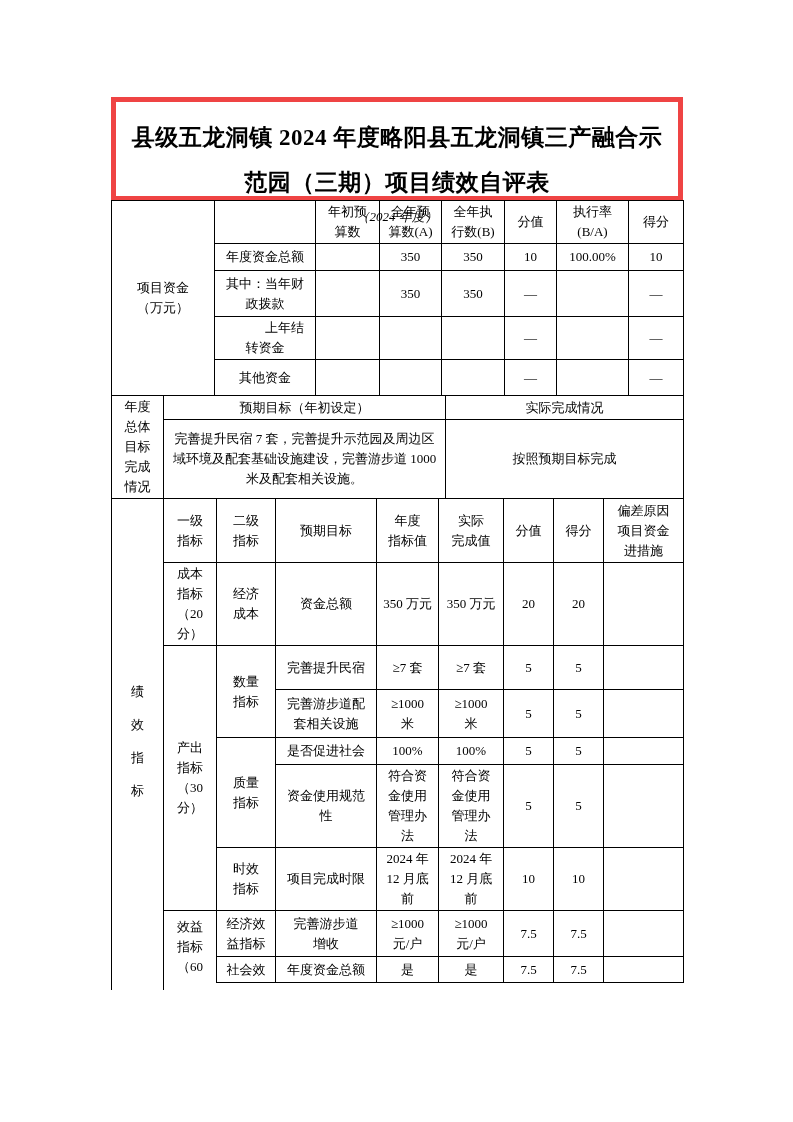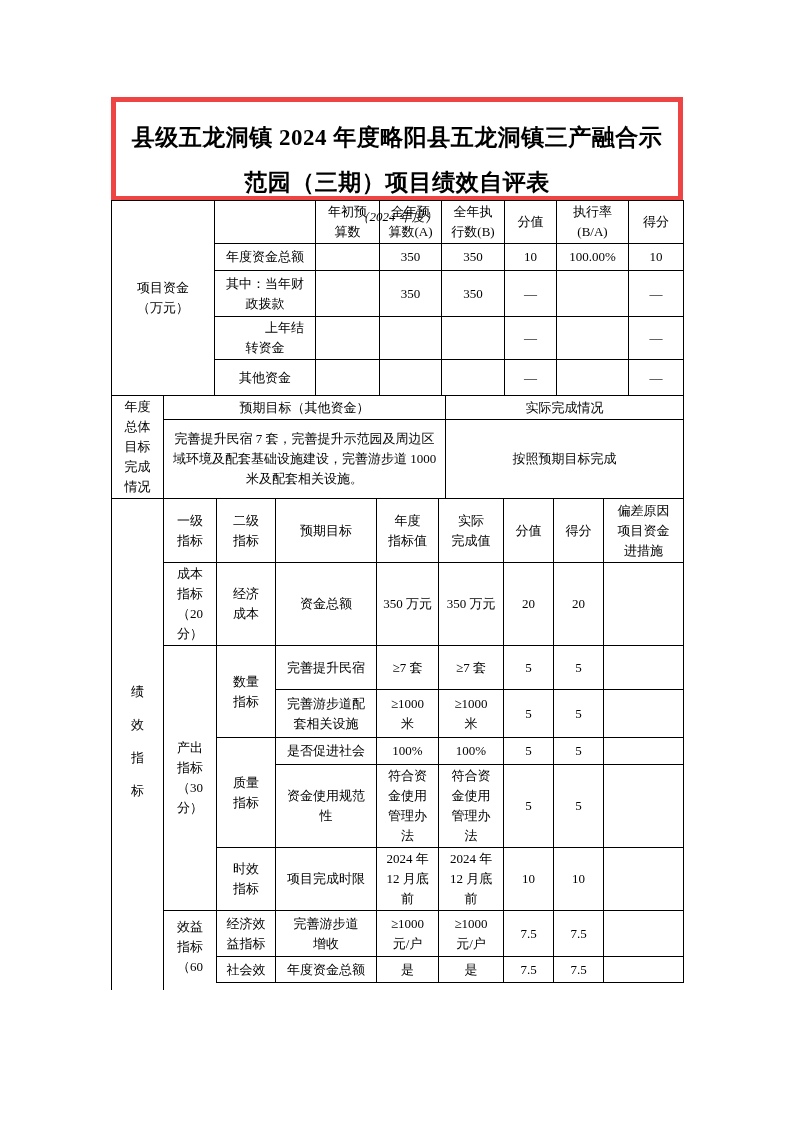--- a/index.html
+++ b/index.html
@@ -128,21 +128,21 @@
         <col style="width:282px">
         <col style="width:238px">
       </colgroup>
     <tbody>
         <tr class="h24">
       <td rowspan="2" class="side-goal">年度
 总体
 目标
 完成
 情况</td>
-      <td>预期目标（其他资金）</td>
+      <td>预期目标（年初设定）</td>
       <td>实际完成情况</td>
     </tr>
     <tr class="h78">
       <td class="goal-expected-cell">完善提升民宿 7 套，完善提升示范园及周边区
 域环境及配套基础设施建设，完善游步道 1000
 米及配套相关设施。</td>
       <td>按照预期目标完成</td>
     </tr>
   </tbody>
     </table>

